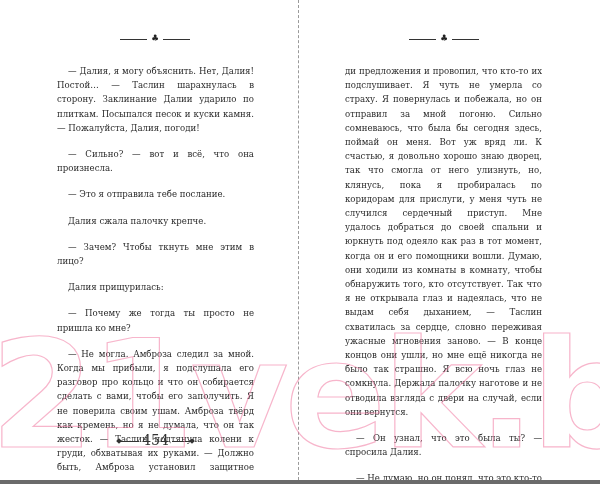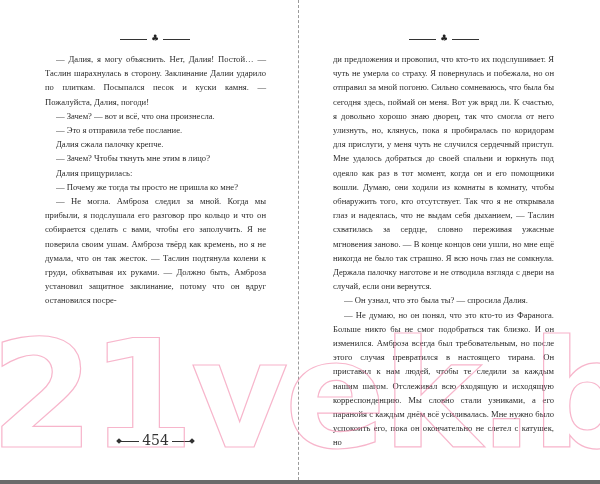--- a/index.html
+++ b/index.html
@@ -15,21 +15,21 @@
   .bottom-edge { position: absolute; left: 0; top: 480px; width: 600px; height: 4px; background: #6b6b6b; }
   .ornament { position: absolute; top: 34px; height: 10px; width: 70px; }
   .ornament .bar { position: absolute; top: 5px; height: 1px; width: 27px; background: #333; }
   .ornament .bar.l { left: 0; }
   .ornament .bar.r { right: 0; }
   .ornament .glyph { position: absolute; left: 31px; top: -2px; font-size: 9px; color: #222; line-height: 12px; }
   .text { position: absolute; top: 52px; width: 221px; font-size: 8.6px; line-height: 14.2px; color: #2b2b2b;
           text-align: justify; }
   .left .text { left: 45px; }
   .right .text { left: 31px; }
-  .text p { margin: 0; text-indent: 11px; font-family: Liberation Serif, serif; }
+  .text p { margin: 12px; text-indent: 11px; }
   .text p.noindent { text-indent: 0; }
   .folio { position: absolute; top: 432px; width: 221px; text-align: center; font-size: 14px; color: #333; }
   .left .folio { left: 45px; }
   .right .folio { left: 31px; }
   .folio .dec { display: inline-block; vertical-align: middle; width: 22px; height: 1px; background: #333; position: relative; margin: 0 3px; }
   .folio .dec::before { content: ""; position: absolute; top: -1.5px; width: 4px; height: 4px; background: #333; transform: rotate(45deg); }
   .folio .dec.l::before { left: 0; }
   .folio .dec.r::before { right: 0; }
   .watermark { position: absolute; left: 0; top: 320px; width: 600px; height: 164px; pointer-events: none; }
   .watermark span { font-family: "DejaVu Sans", sans-serif; font-weight: bold; font-size: 150px; line-height: 150px;
@@ -40,21 +40,21 @@
 <body>
 
 <div class="page left">
   <div class="ornament" style="left:120px">
     <span class="bar l"></span>
       <span class="glyph">♣</span>
       <span class="bar r"></span>
   </div>
   <div class="text">
     <p>— Далия, я могу объяснить. Нет, Далия! Постой… — Таслин шарахнулась в сторону. Заклинание Далии ударило по плиткам. Посыпался песок и куски камня. — Пожалуйста, Далия, погоди!</p>
-    <p>— Зачем? — вот и всё, что она произнесла.</p>
+    <p>— Сильно? — вот и всё, что она произнесла.</p>
     <p>— Это я отправила тебе послание.</p>
     <p>Далия сжала палочку крепче.</p>
     <p>— Зачем? Чтобы ткнуть мне этим в лицо?</p>
     <p>Далия прищурилась:</p>
     <p>— Почему же тогда ты просто не пришла ко мне?</p>
     <p>— Не могла. Амброза следил за мной. Когда мы прибыли, я подслушала его разговор про кольцо и что он собирается сделать с вами, чтобы его заполучить. Я не поверила своим ушам. Амброза твёрд как кремень, но я не думала, что он так жесток. — Таслин подтянула колени к груди, обхватывая их руками. — Должно быть, Амброза установил защитное заклинание, потому что он вдруг остановился посре-</p>
   </div>
   <div class="folio">
     <span class="dec l"></span><span>454</span><span class="dec r"></span>
   </div>

